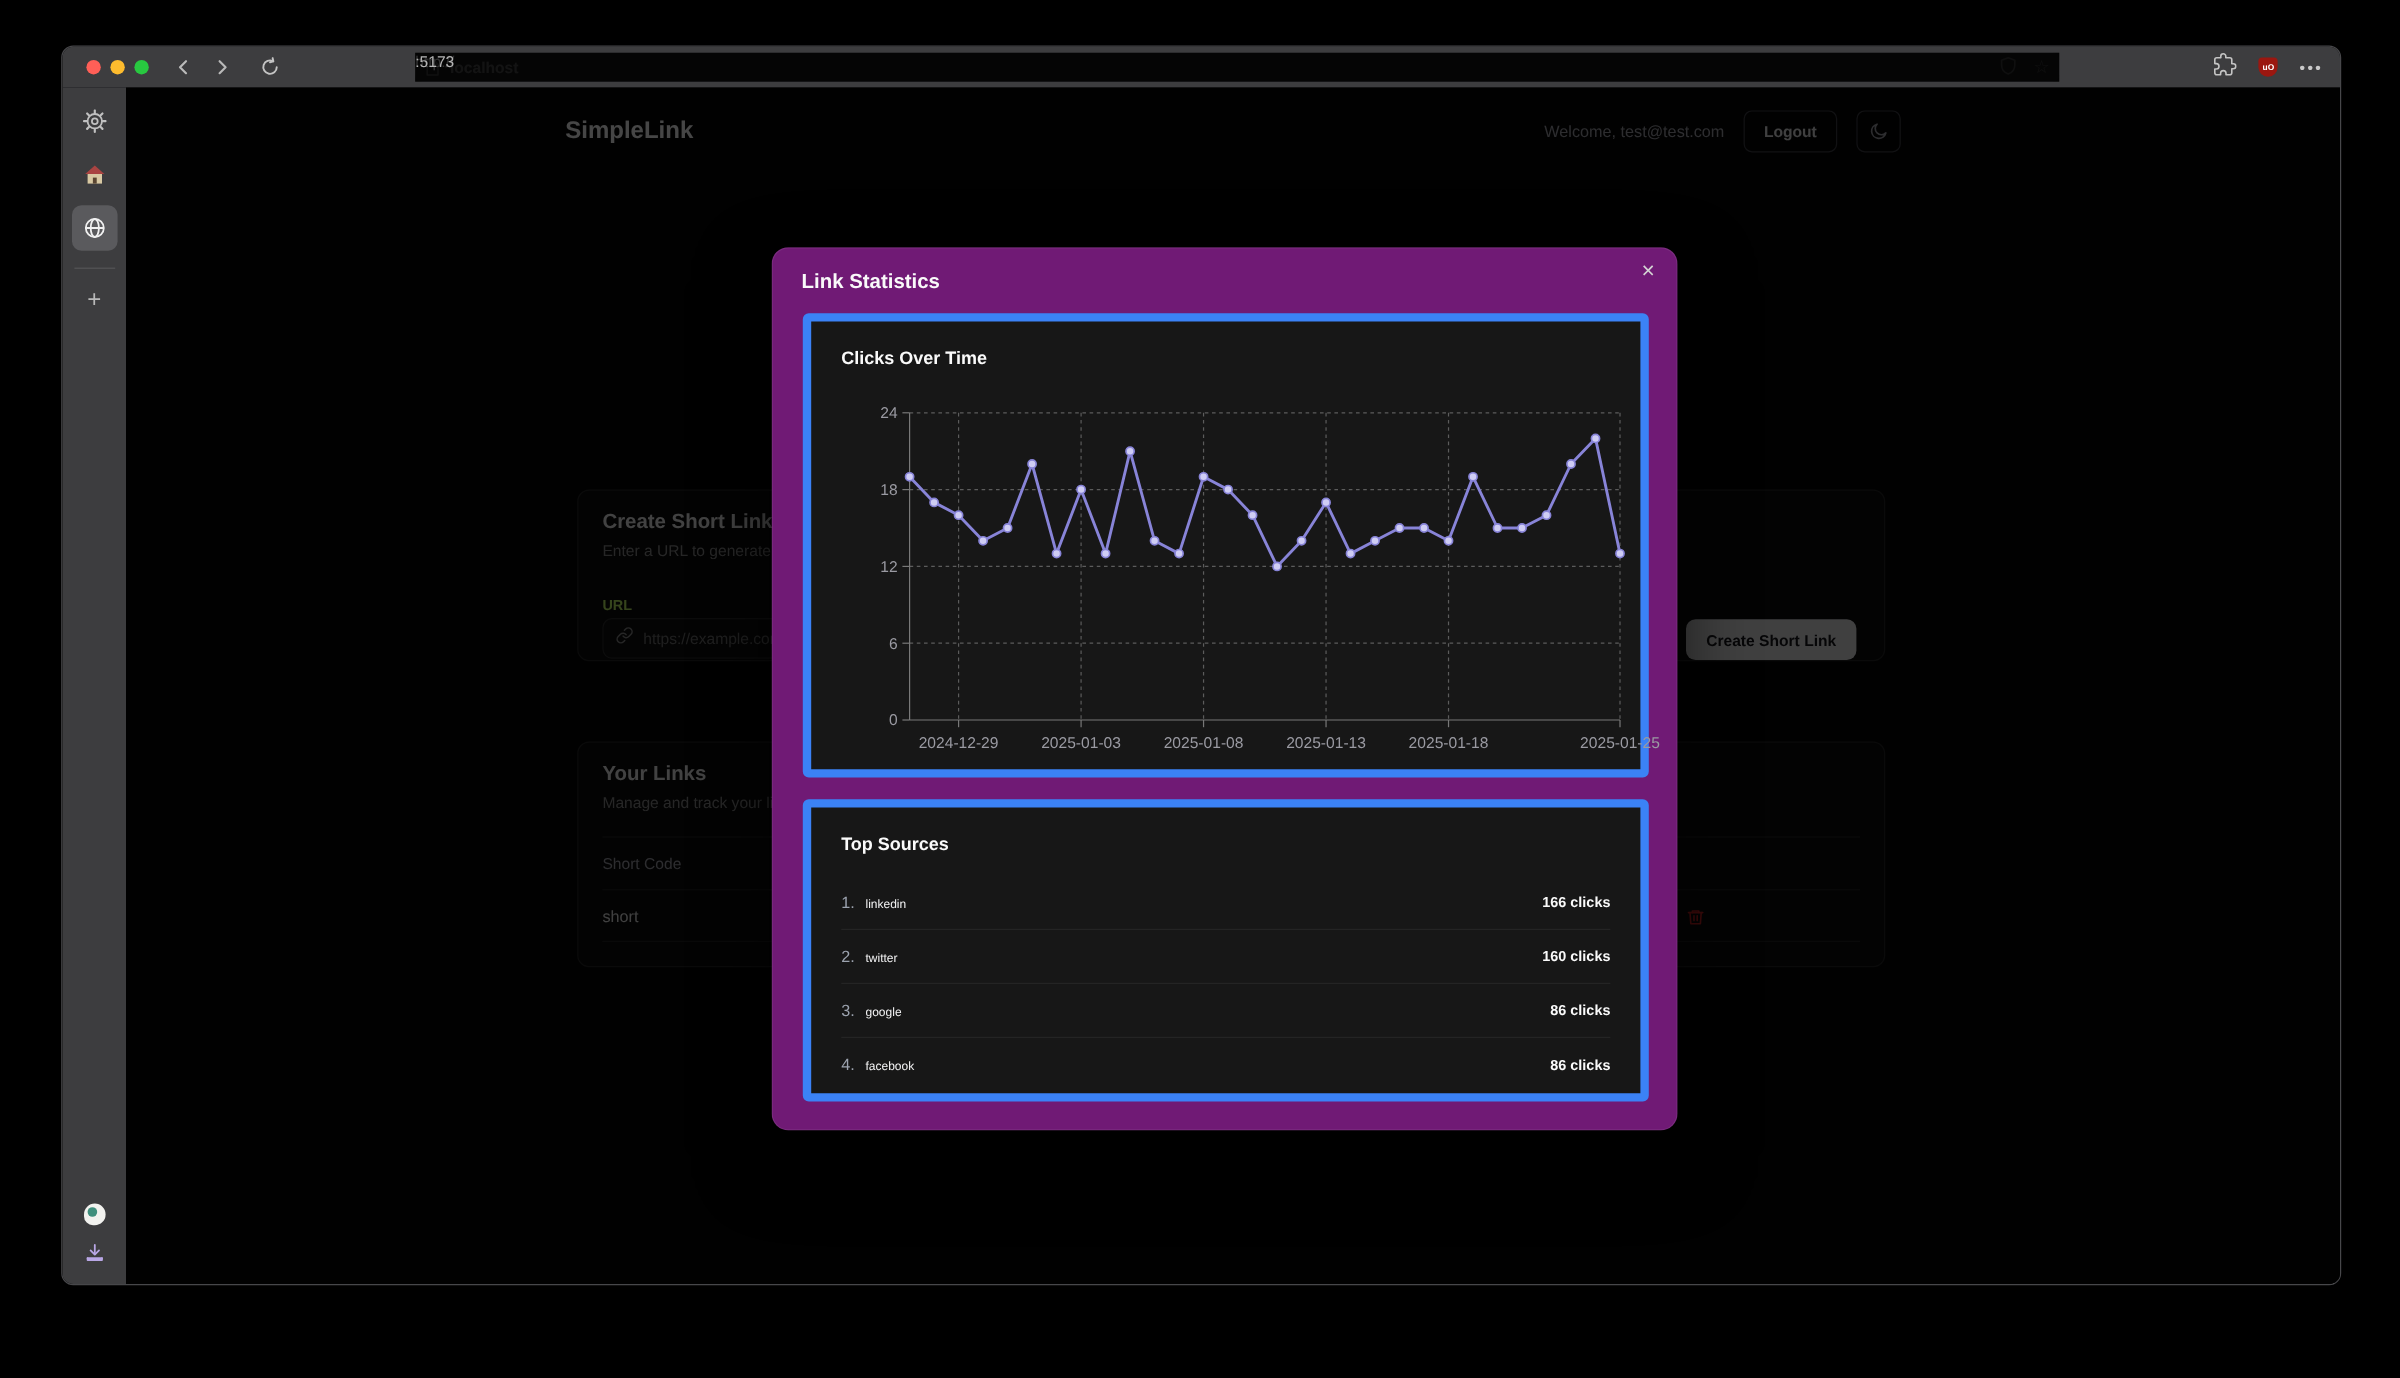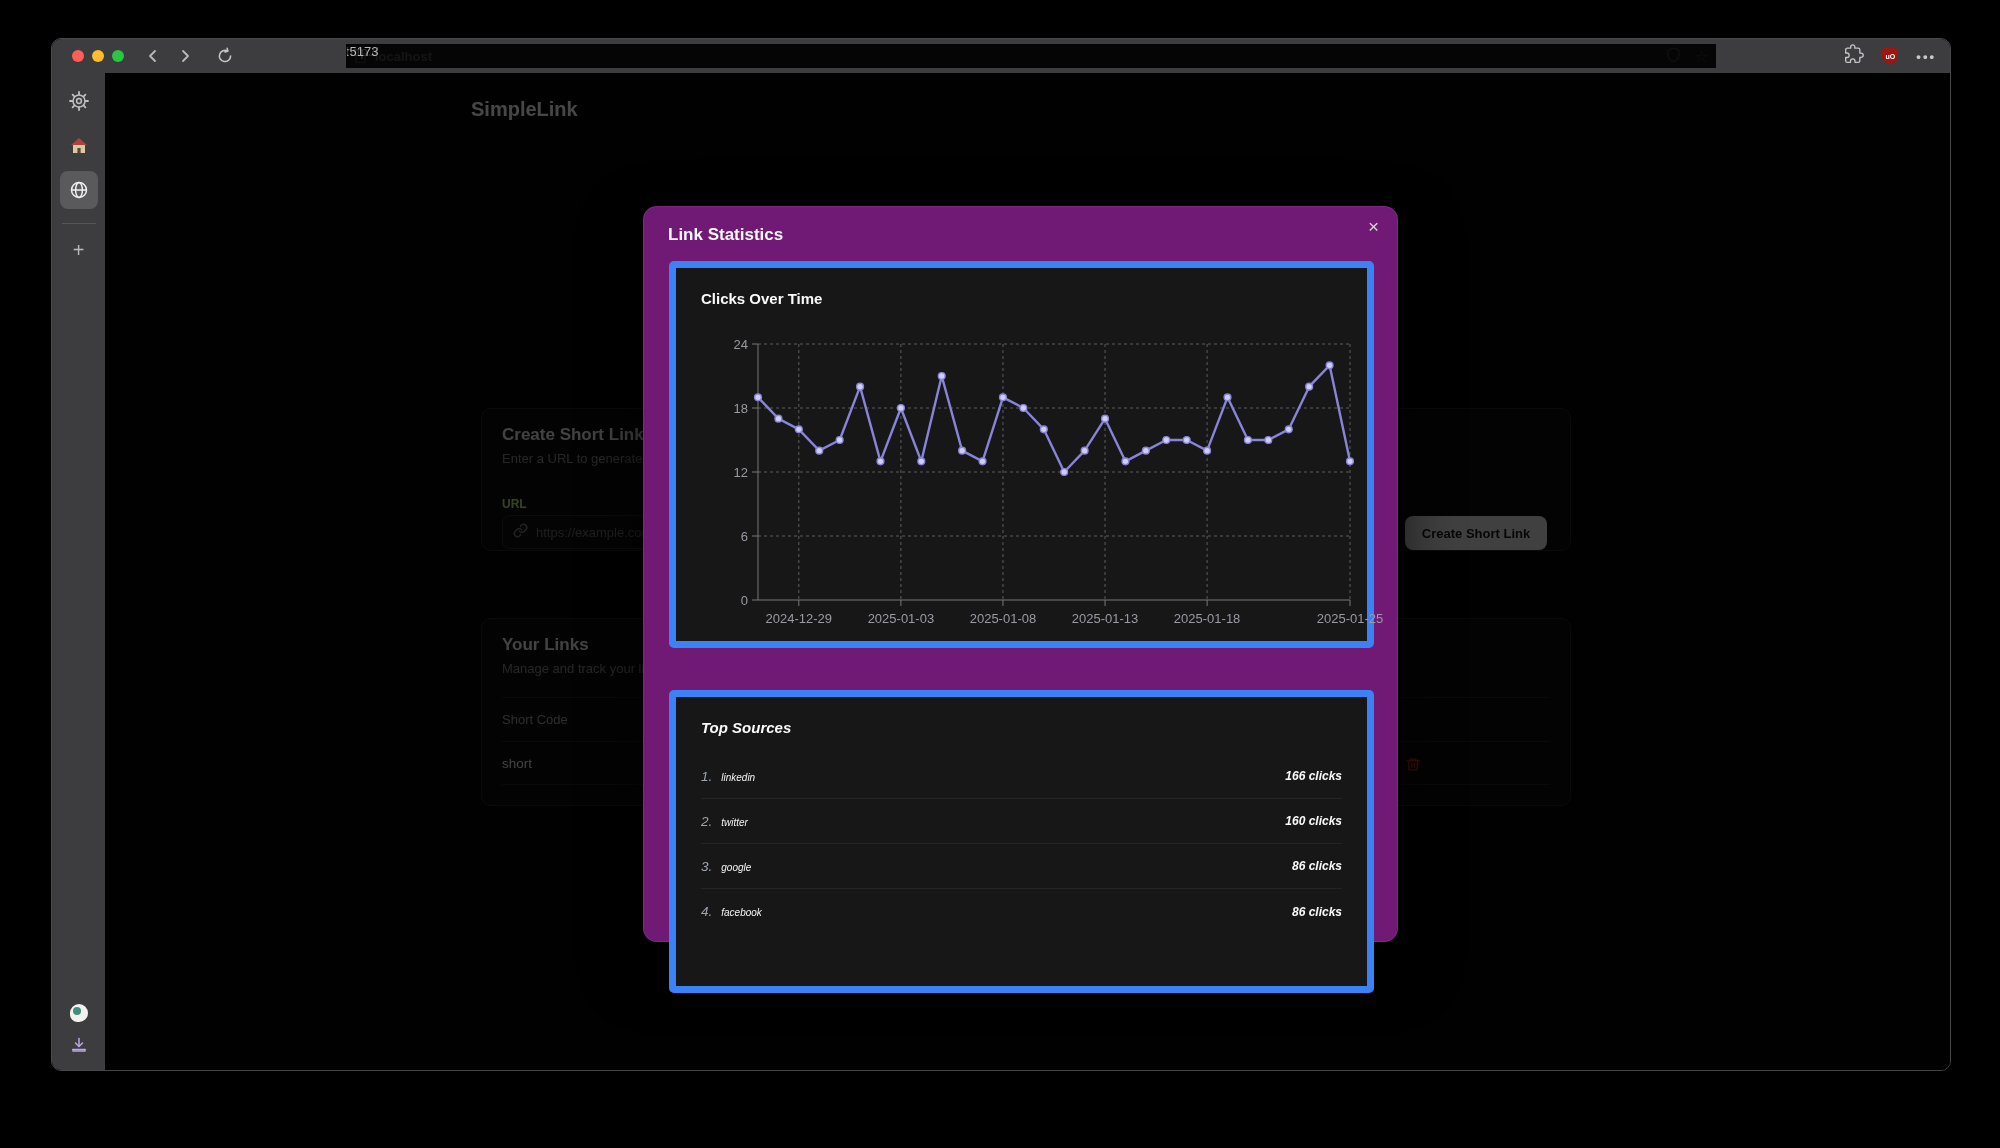--- a/index.html
+++ b/index.html
@@ -69,21 +69,21 @@
   .dim { position:absolute; inset:0; background:rgba(0,0,0,0.72); }
   .modal { position:absolute; left:538px; top:133px; width:755px; height:736px; background:#701a75;
            border:1px solid rgba(255,255,255,0.08); border-radius:14px; box-shadow:0 24px 60px rgba(0,0,0,.7); }
   .modal-title { position:absolute; left:24px; top:18px; font-size:17px; font-weight:700; color:#fafafa; }
   .modal-close { position:absolute; right:18px; top:10px; background:transparent; border:none; color:#d4d4d4;
                  font-size:19px; line-height:1; font-family:inherit; }
   .inner-card { position:absolute; left:25px; width:705px; background:#171717; border:7px solid #3b82f6; border-radius:5px; }
   .chart-card { top:54px; height:387px; }
   .inner-title { position:absolute; left:25px; top:22px; font-size:15px; font-weight:700; color:#fafafa; }
   #clicks-chart { position:absolute; left:12px; top:52px; overflow:visible; }
-  .sources-card { top:483px; height:303px;font-style:italic; }
+  .sources-card { top:459px; height:252px; }
   .src-list { position:absolute; left:25px; right:25px; top:57px; }
   .src-row { height:45px; display:flex; align-items:center; justify-content:space-between; border-bottom:1px solid #242424; }
   .src-row:last-child { border-bottom:none; }
   .src-left { display:flex; align-items:baseline; gap:9px; }
   .src-rank { color:#9ca3af; font-size:13.5px; }
   .src-name { color:#f4f4f5; font-size:10px; font-weight:500; }
   .src-clicks { color:#fafafa; font-size:12px; font-weight:700; }
   svg text { font-family:"Liberation Sans", sans-serif; }
 </style>
 </head>
@@ -194,20 +194,29 @@
             </g>
           </svg>
         </span>
       </div>
     </div>
 
     <div class="viewport">
       <div class="page">
         <div class="app-header">
           <span class="brand">SimpleLink</span>
+          <span class="hdr-right">
+            <span class="welcome">Welcome, test@test.com</span>
+            <button class="logout-btn">Logout</button>
+            <span class="moon-btn">
+              <svg width="16" height="16" viewBox="0 0 16 16">
+                  <path d="M13.5 9.8 A6 6 0 1 1 6.2 2.5 A5 5 0 0 0 13.5 9.8 Z" fill="none" stroke="#a1a1aa" stroke-width="1.4" stroke-linejoin="round"></path>
+                </svg>
+            </span>
+          </span>
         </div>
 
         <div class="card create-card">
           <div class="card-title">Create Short Link</div>
           <div class="card-sub">Enter a URL to generate a short link</div>
           <div class="url-label">URL</div>
           <div class="url-input-wrap">
             <span>
               <svg width="15" height="15" viewBox="0 0 24 24">
                   <g fill="none" stroke="#8a8a8a" stroke-width="2" stroke-linecap="round">

